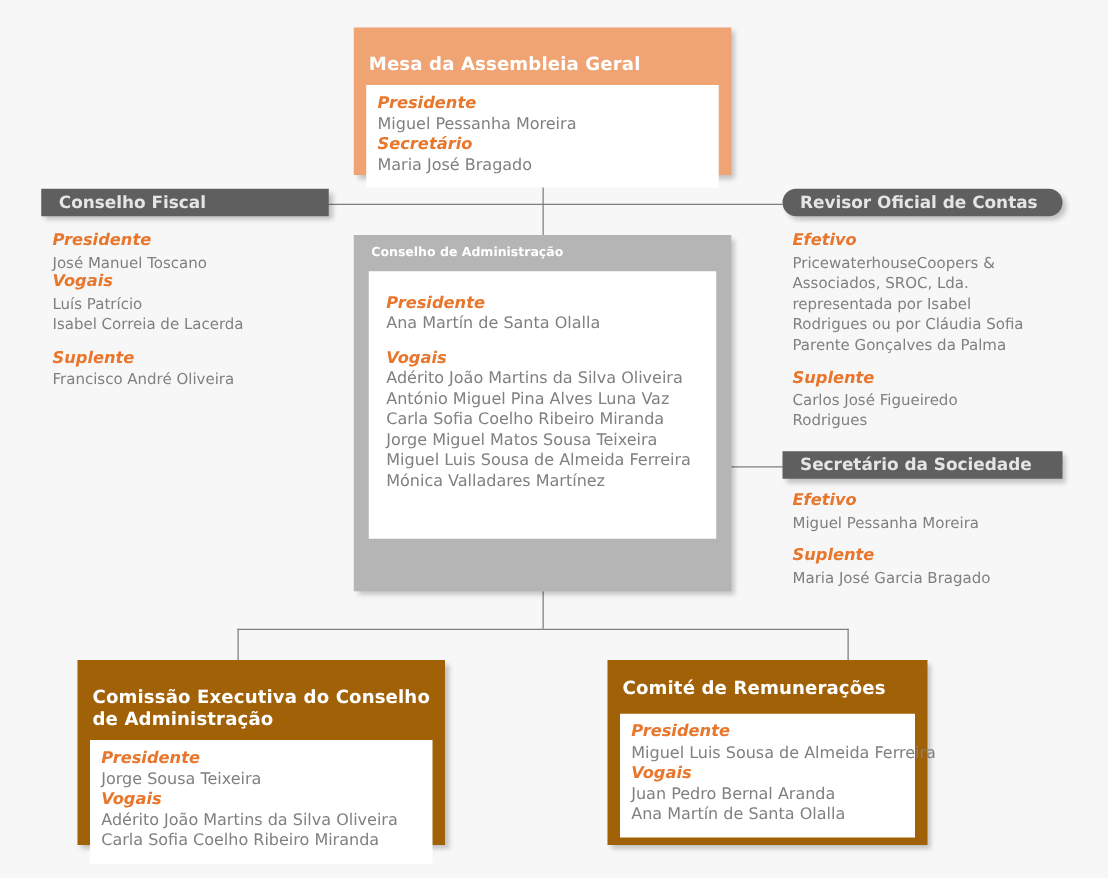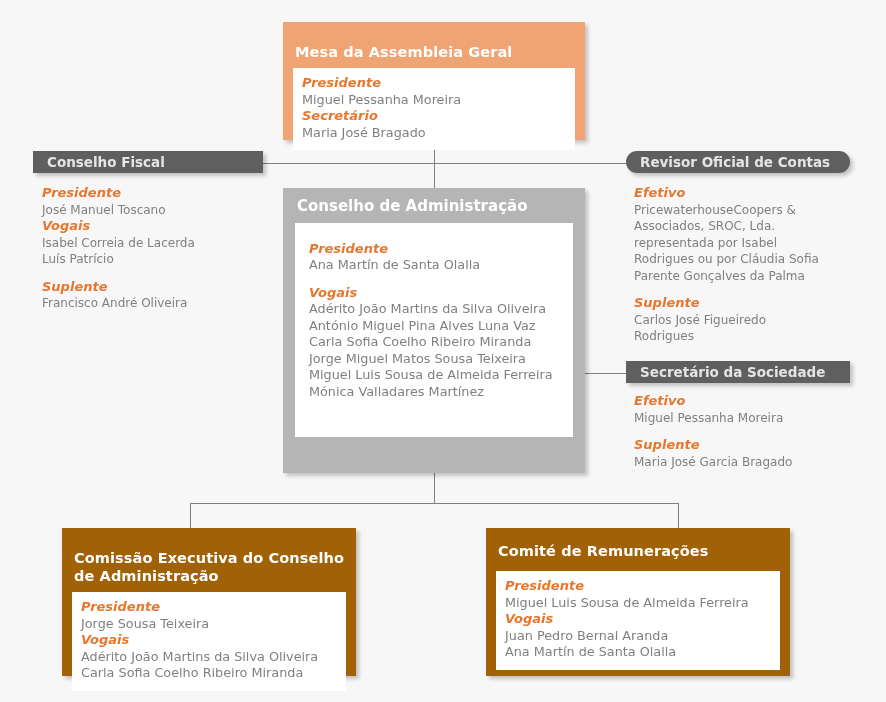--- a/index.html
+++ b/index.html
@@ -55,21 +55,21 @@
   .gbox {
     position: absolute;
     z-index: 3;
     box-sizing: border-box;
     background: #b5b5b5;
     box-shadow: 3px 3px 4px rgba(0,0,0,0.22);
   }
   .gbox-title {
     color: #ffffff;
     font-weight: bold;
-    font-size: 15px;
+    font-size: 10px;
     line-height: 1.25;
     padding: 9px 12px 7px 14px;
   }
   .gbox-body {
     background: #ffffff;
     margin: 0 12px 12px 12px;
     padding: 18px 12px 12px 14px;
     box-sizing: border-box;
     height: 214px;
   }
@@ -141,22 +141,22 @@
   </div>
 </div>
 
 <div class="hbar" style="left:33px; top:151px; width:230px;">
   <span>Conselho Fiscal</span>
 </div>
 <div class="tgroup" style="left:42px; top:185px; width:230px;">
   <div class="role">Presidente</div>
   <div class="person">José Manuel Toscano</div>
   <div class="role">Vogais</div>
+  <div class="person">Luís Patrício</div>
   <div class="person">Isabel Correia de Lacerda</div>
-  <div class="person">Luís Patrício</div>
   <div class="gap"></div>
   <div class="role">Suplente</div>
   <div class="person">Francisco André Oliveira</div>
 </div>
 
 <div class="gbox" style="left:283px; top:188px; width:302px; height:285px;">
   <div class="gbox-title">Conselho de Administração</div>
   <div class="gbox-body">
     <div class="role">Presidente</div>
     <div class="person">Ana Martín de Santa Olalla</div>
@@ -197,21 +197,21 @@
   <div class="obox-title">Comissão Executiva do Conselho de Administração</div>
   <div class="obox-body">
     <div class="role">Presidente</div>
     <div class="person">Jorge Sousa Teixeira</div>
     <div class="role">Vogais</div>
     <div class="person">Adérito João Martins da Silva Oliveira</div>
     <div class="person">Carla Sofia Coelho Ribeiro Miranda</div>
   </div>
 </div>
 
-<div class="obox strong" style="left:486px; top:528px; width:304px; height:148px;">
+<div class="obox strong" style="left:486px; top:528px; width:256px; height:148px;">
   <div class="obox-title" style="padding-top:14px; padding-bottom:11px;">Comité de Remunerações</div>
   <div class="obox-body">
     <div class="role">Presidente</div>
     <div class="person">Miguel Luis Sousa de Almeida Ferreira</div>
     <div class="role">Vogais</div>
     <div class="person">Juan Pedro Bernal Aranda</div>
     <div class="person">Ana Martín de Santa Olalla</div>
   </div>
 </div>
 

